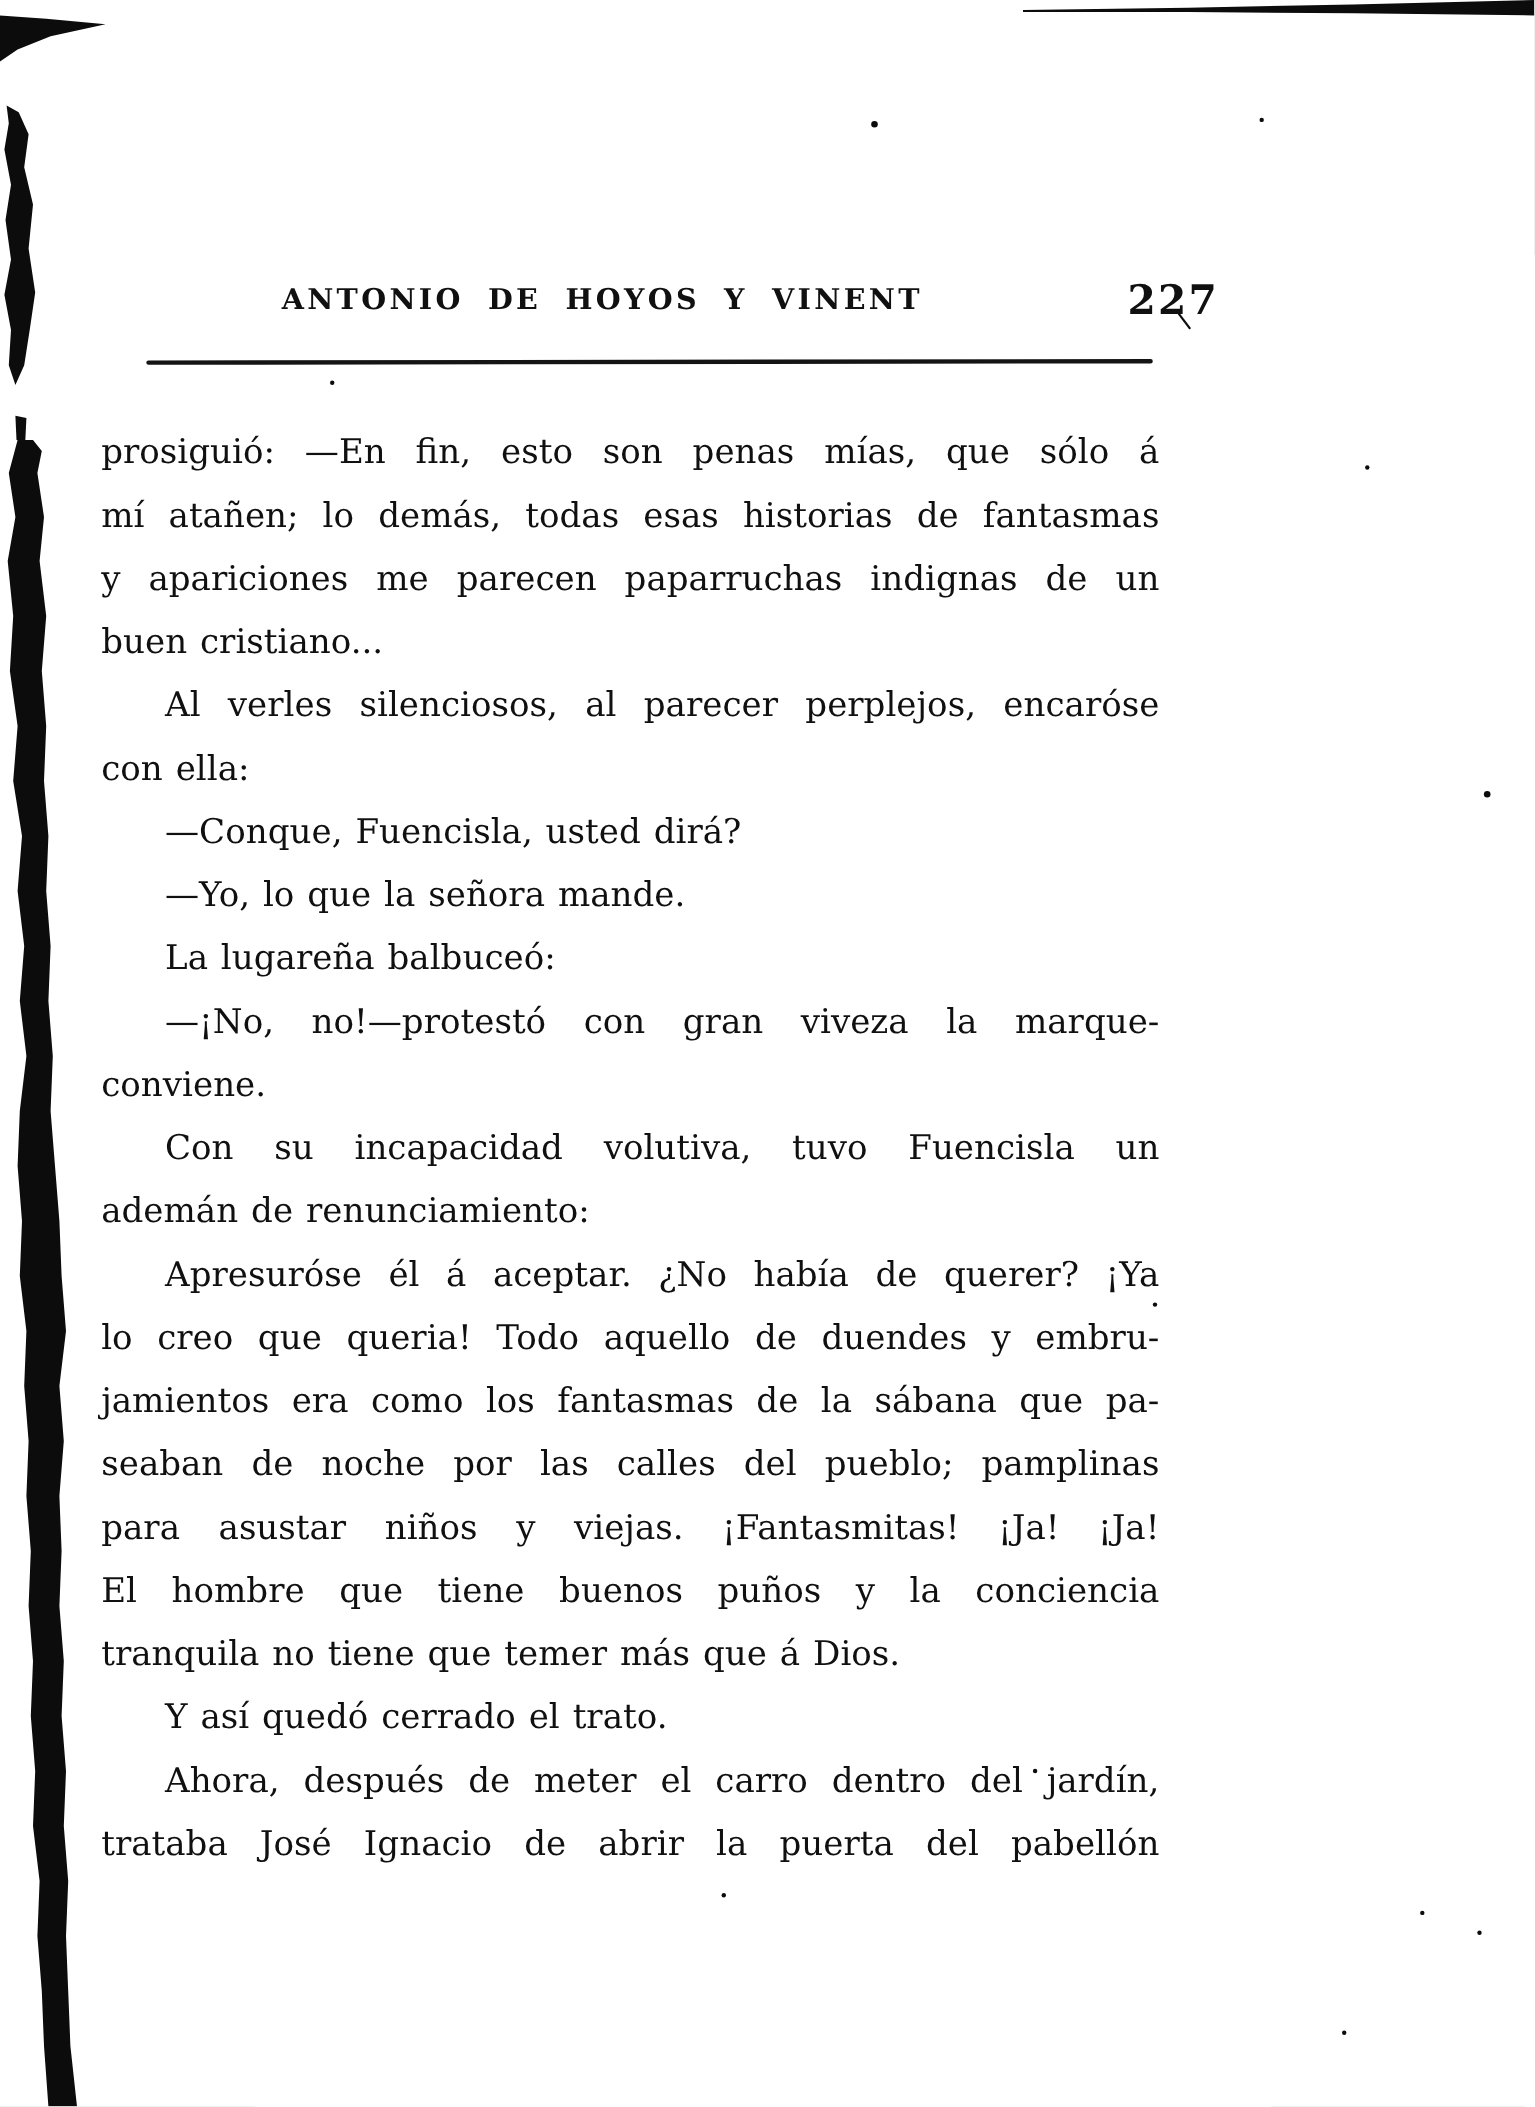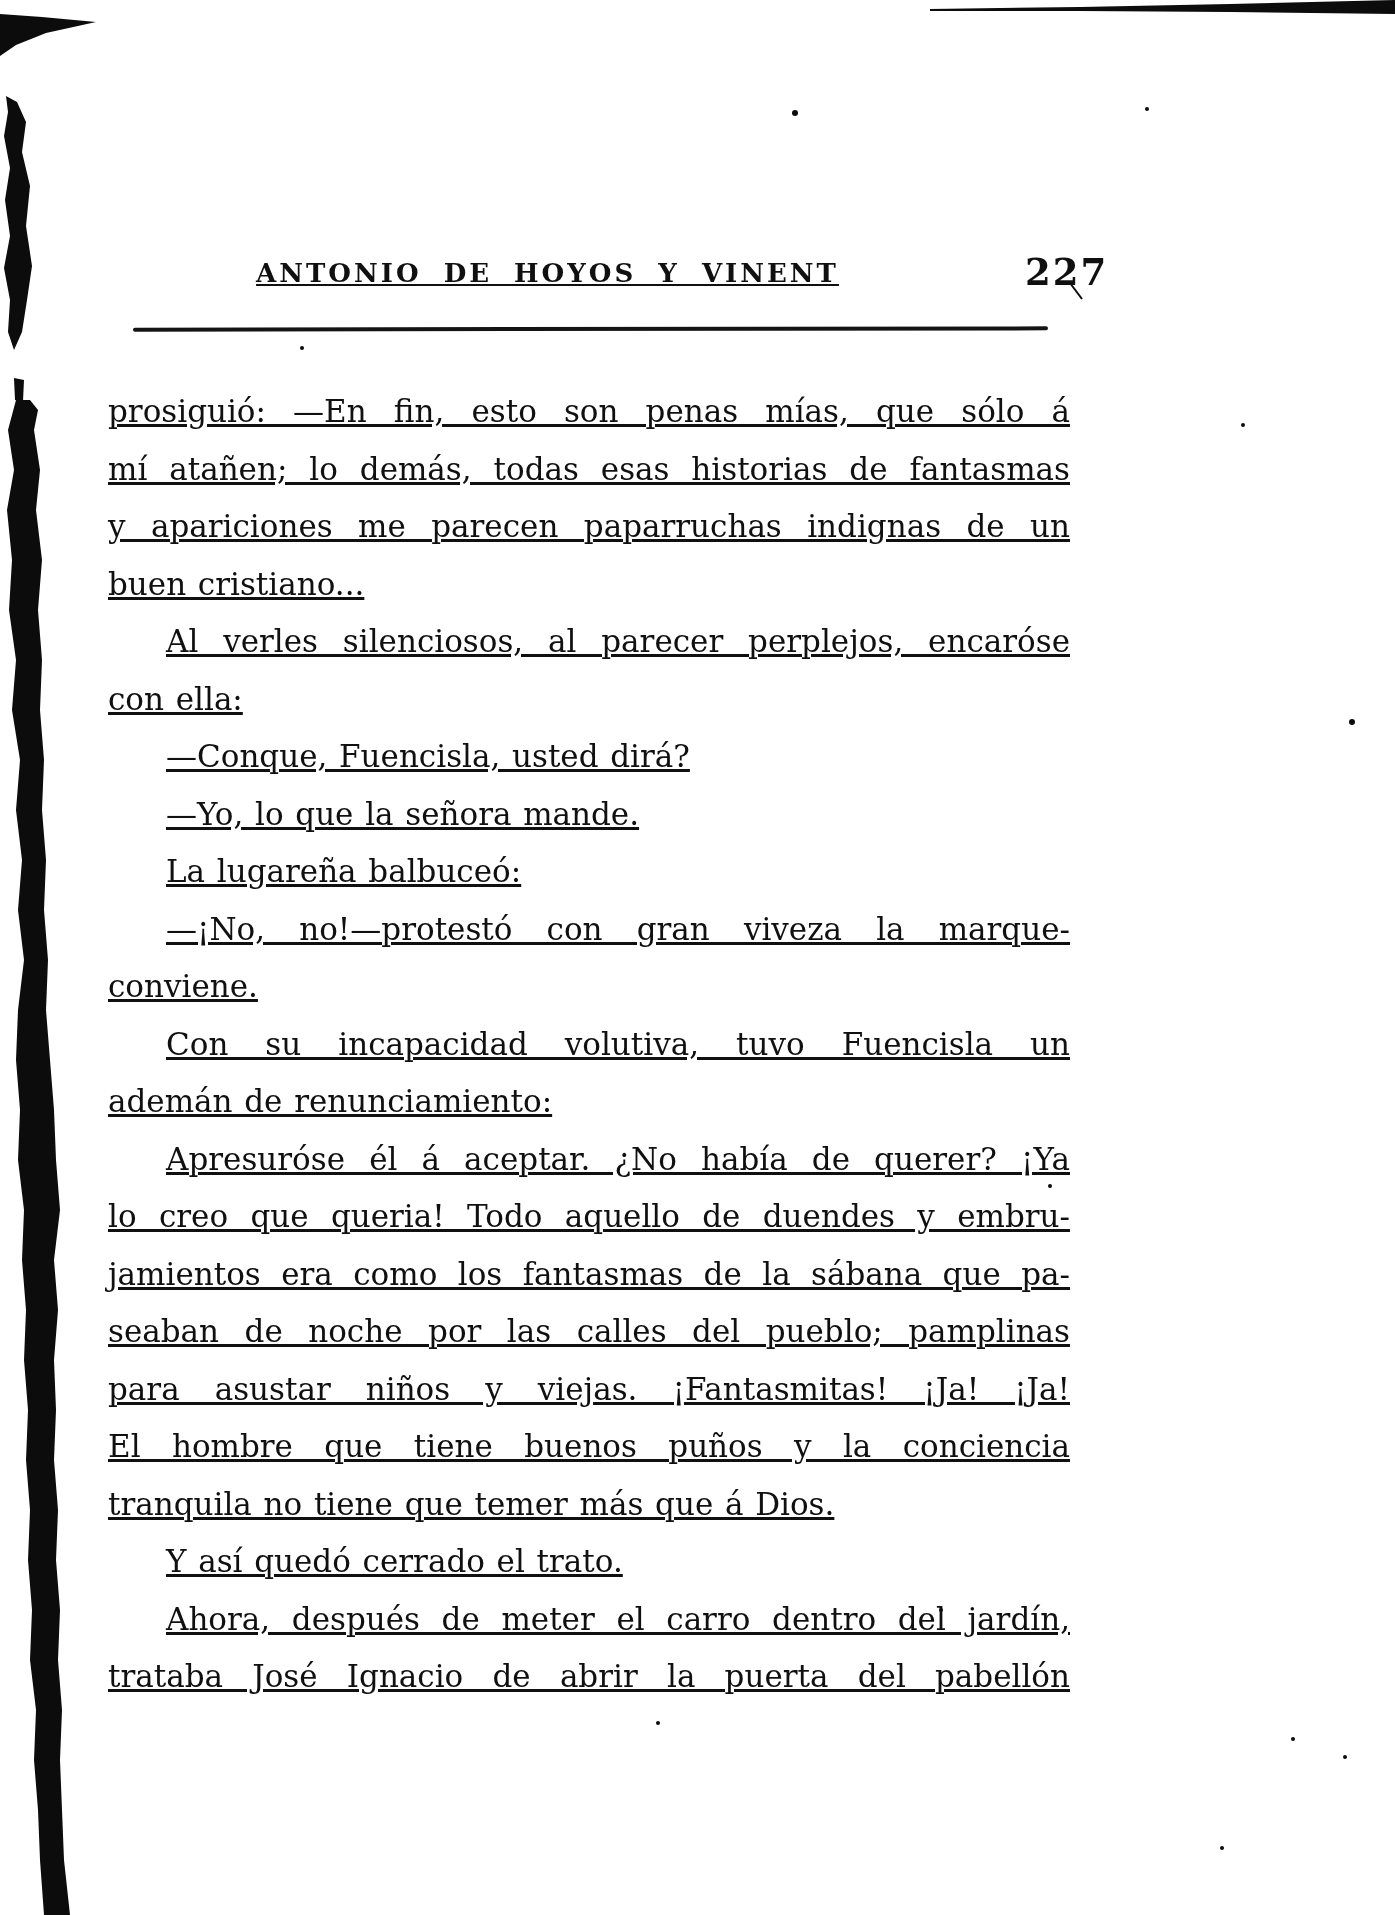--- a/index.html
+++ b/index.html
@@ -11,33 +11,32 @@
     font-family:"DejaVu Serif","Liberation Serif",serif;
     color:#101010;
   }
   .artifacts{position:absolute;left:0;top:0;pointer-events:none;}
   .running-header{position:absolute;top:258px;left:0;width:1395px;height:46px;}
   .author{
     position:absolute;left:250px;width:595px;top:0;
     text-align:center;
     font-weight:bold;font-size:26px;letter-spacing:3px;word-spacing:10px;
     white-space:nowrap;
-    text-decoration:underline;
   }
   .pagenum{
     position:absolute;left:1025px;top:-8px;
     font-weight:bold;font-size:37px;letter-spacing:2px;
   }
   .rule{
     position:absolute;left:133px;top:327px;width:915px;height:4px;
     background:#141414;transform:rotate(-0.08deg);
     border-radius:2px;
   }
   .text-block{
-    position:absolute;left:108px;top:383px;width:962px;text-decoration:underline;
+    position:absolute;left:92px;top:383px;width:962px;
   }
   .line{
     height:57.5px;line-height:57.5px;
     font-size:31px;
     white-space:nowrap;
     word-spacing:0.06em;
     text-align:left;
   }
   .line.just{
     white-space:normal;

